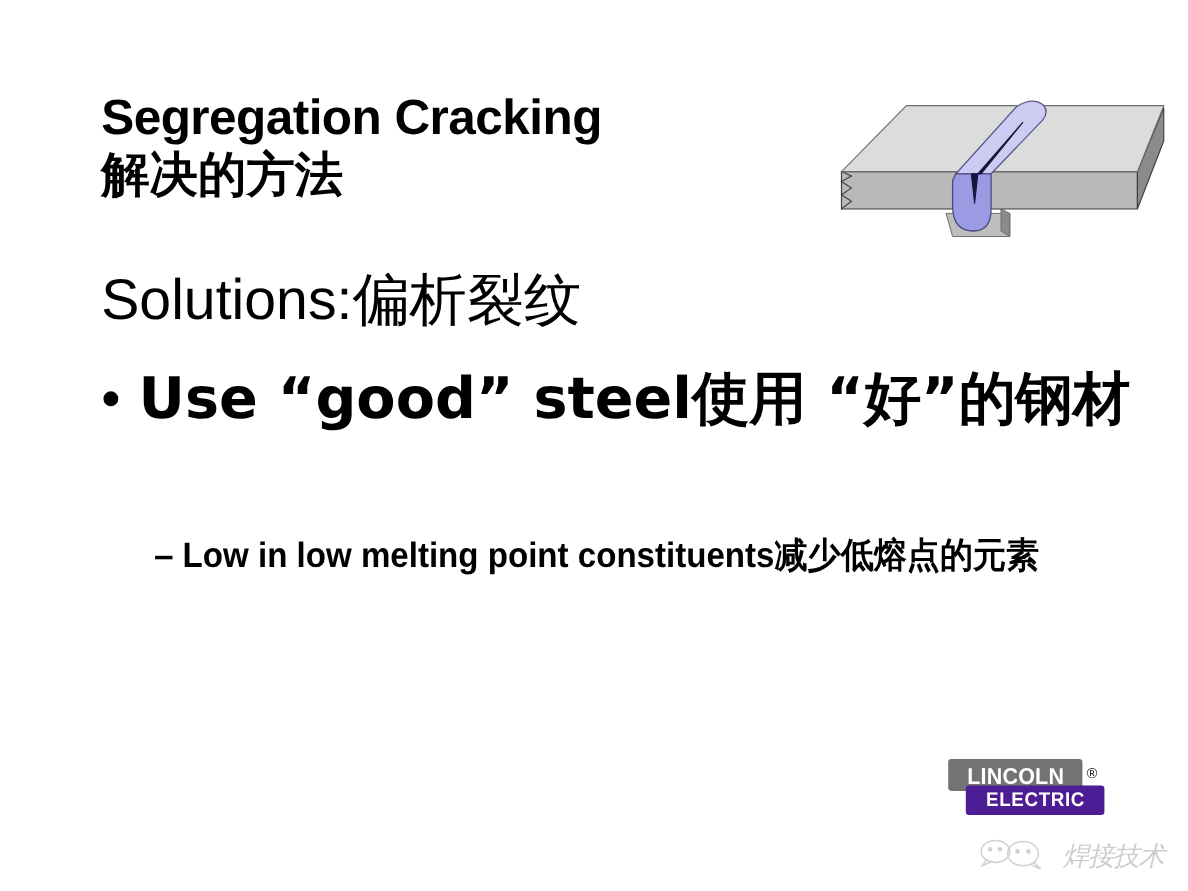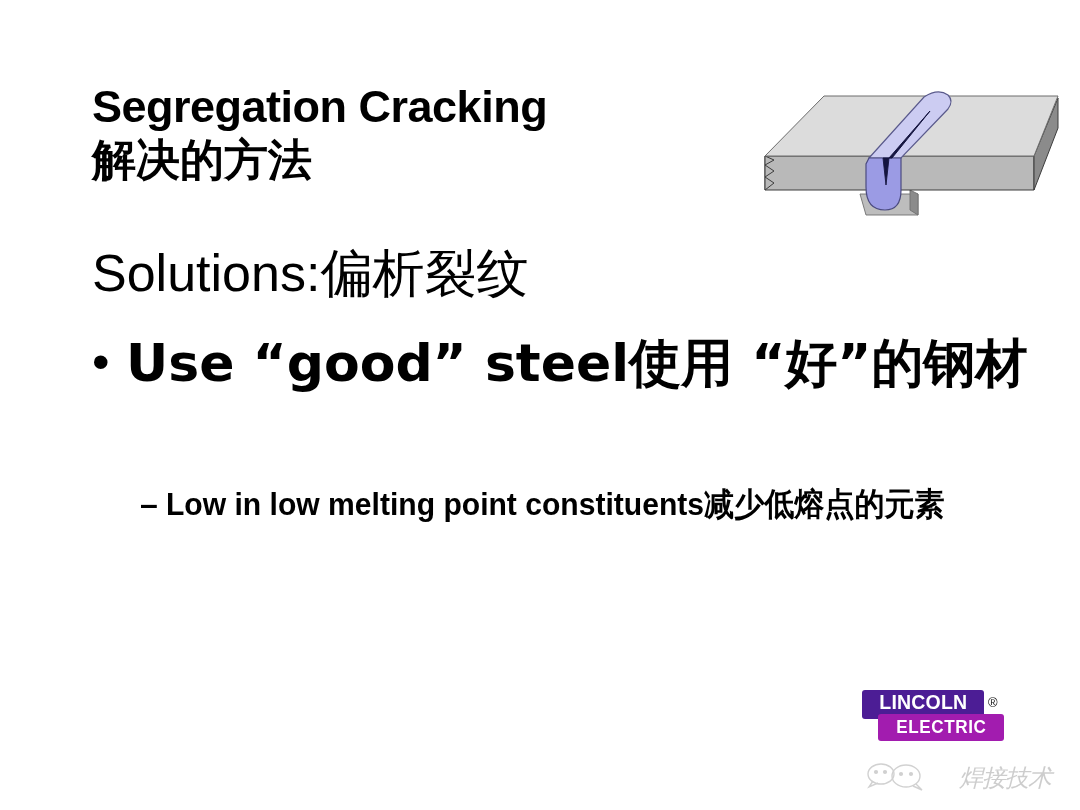--- a/index.html
+++ b/index.html
@@ -136,24 +136,24 @@
     top: 690px;
     width: 148px;
     height: 56px;
   }
   #lincoln-logo .lincoln-bar {
     position: absolute;
     left: 0;
     top: 0;
     width: 122px;
     height: 29px;
-    background: #4c1d95;
+    background: #737373;
     border-radius: 3px;
     display: flex;
-    align-items: flex-start;
+    align-items: flex-end;
     justify-content: center;
   }
   #lincoln-logo .lincoln-word {
     color: #ffffff;
     font-family: "Liberation Sans", sans-serif;
     font-weight: bold;
     font-size: 21px;
     letter-spacing: 0.2px;
     transform: scaleX(0.93);
   }
@@ -165,46 +165,46 @@
     font-size: 13px;
     color: #111111;
     line-height: 1;
   }
   #lincoln-logo .electric-bar {
     position: absolute;
     left: 16px;
     top: 24px;
     width: 126px;
     height: 27px;
-    background: #a21caf;
+    background: #4c1d95;
     border-radius: 3px;
     display: flex;
     align-items: center;
     justify-content: center;
   }
   #lincoln-logo .electric-word {
     color: #ffffff;
     font-family: "Liberation Sans", sans-serif;
     font-weight: bold;
     font-size: 18px;
     letter-spacing: 0.6px;
     transform: scaleX(0.95);
   }
 
   
   #wechat-watermark {
     position: absolute;
-    left: 866px;
+    left: 890px;
     top: 756px;
     width: 190px;
     height: 44px;
     opacity: 0.34;
     display: flex;
     align-items: center;
-    gap: 19px;
+    gap: 2px;
     text-align: right;
   }
   #wechat-watermark .bubbles { flex: 0 0 auto; }
   #wechat-watermark .wm-text {
     font-family: "DejaVu Sans", "Liberation Sans", sans-serif;
     font-size: 24px;
     font-weight: normal;
     color: #6f6f6f;
     font-style: italic;
     letter-spacing: -1px;

